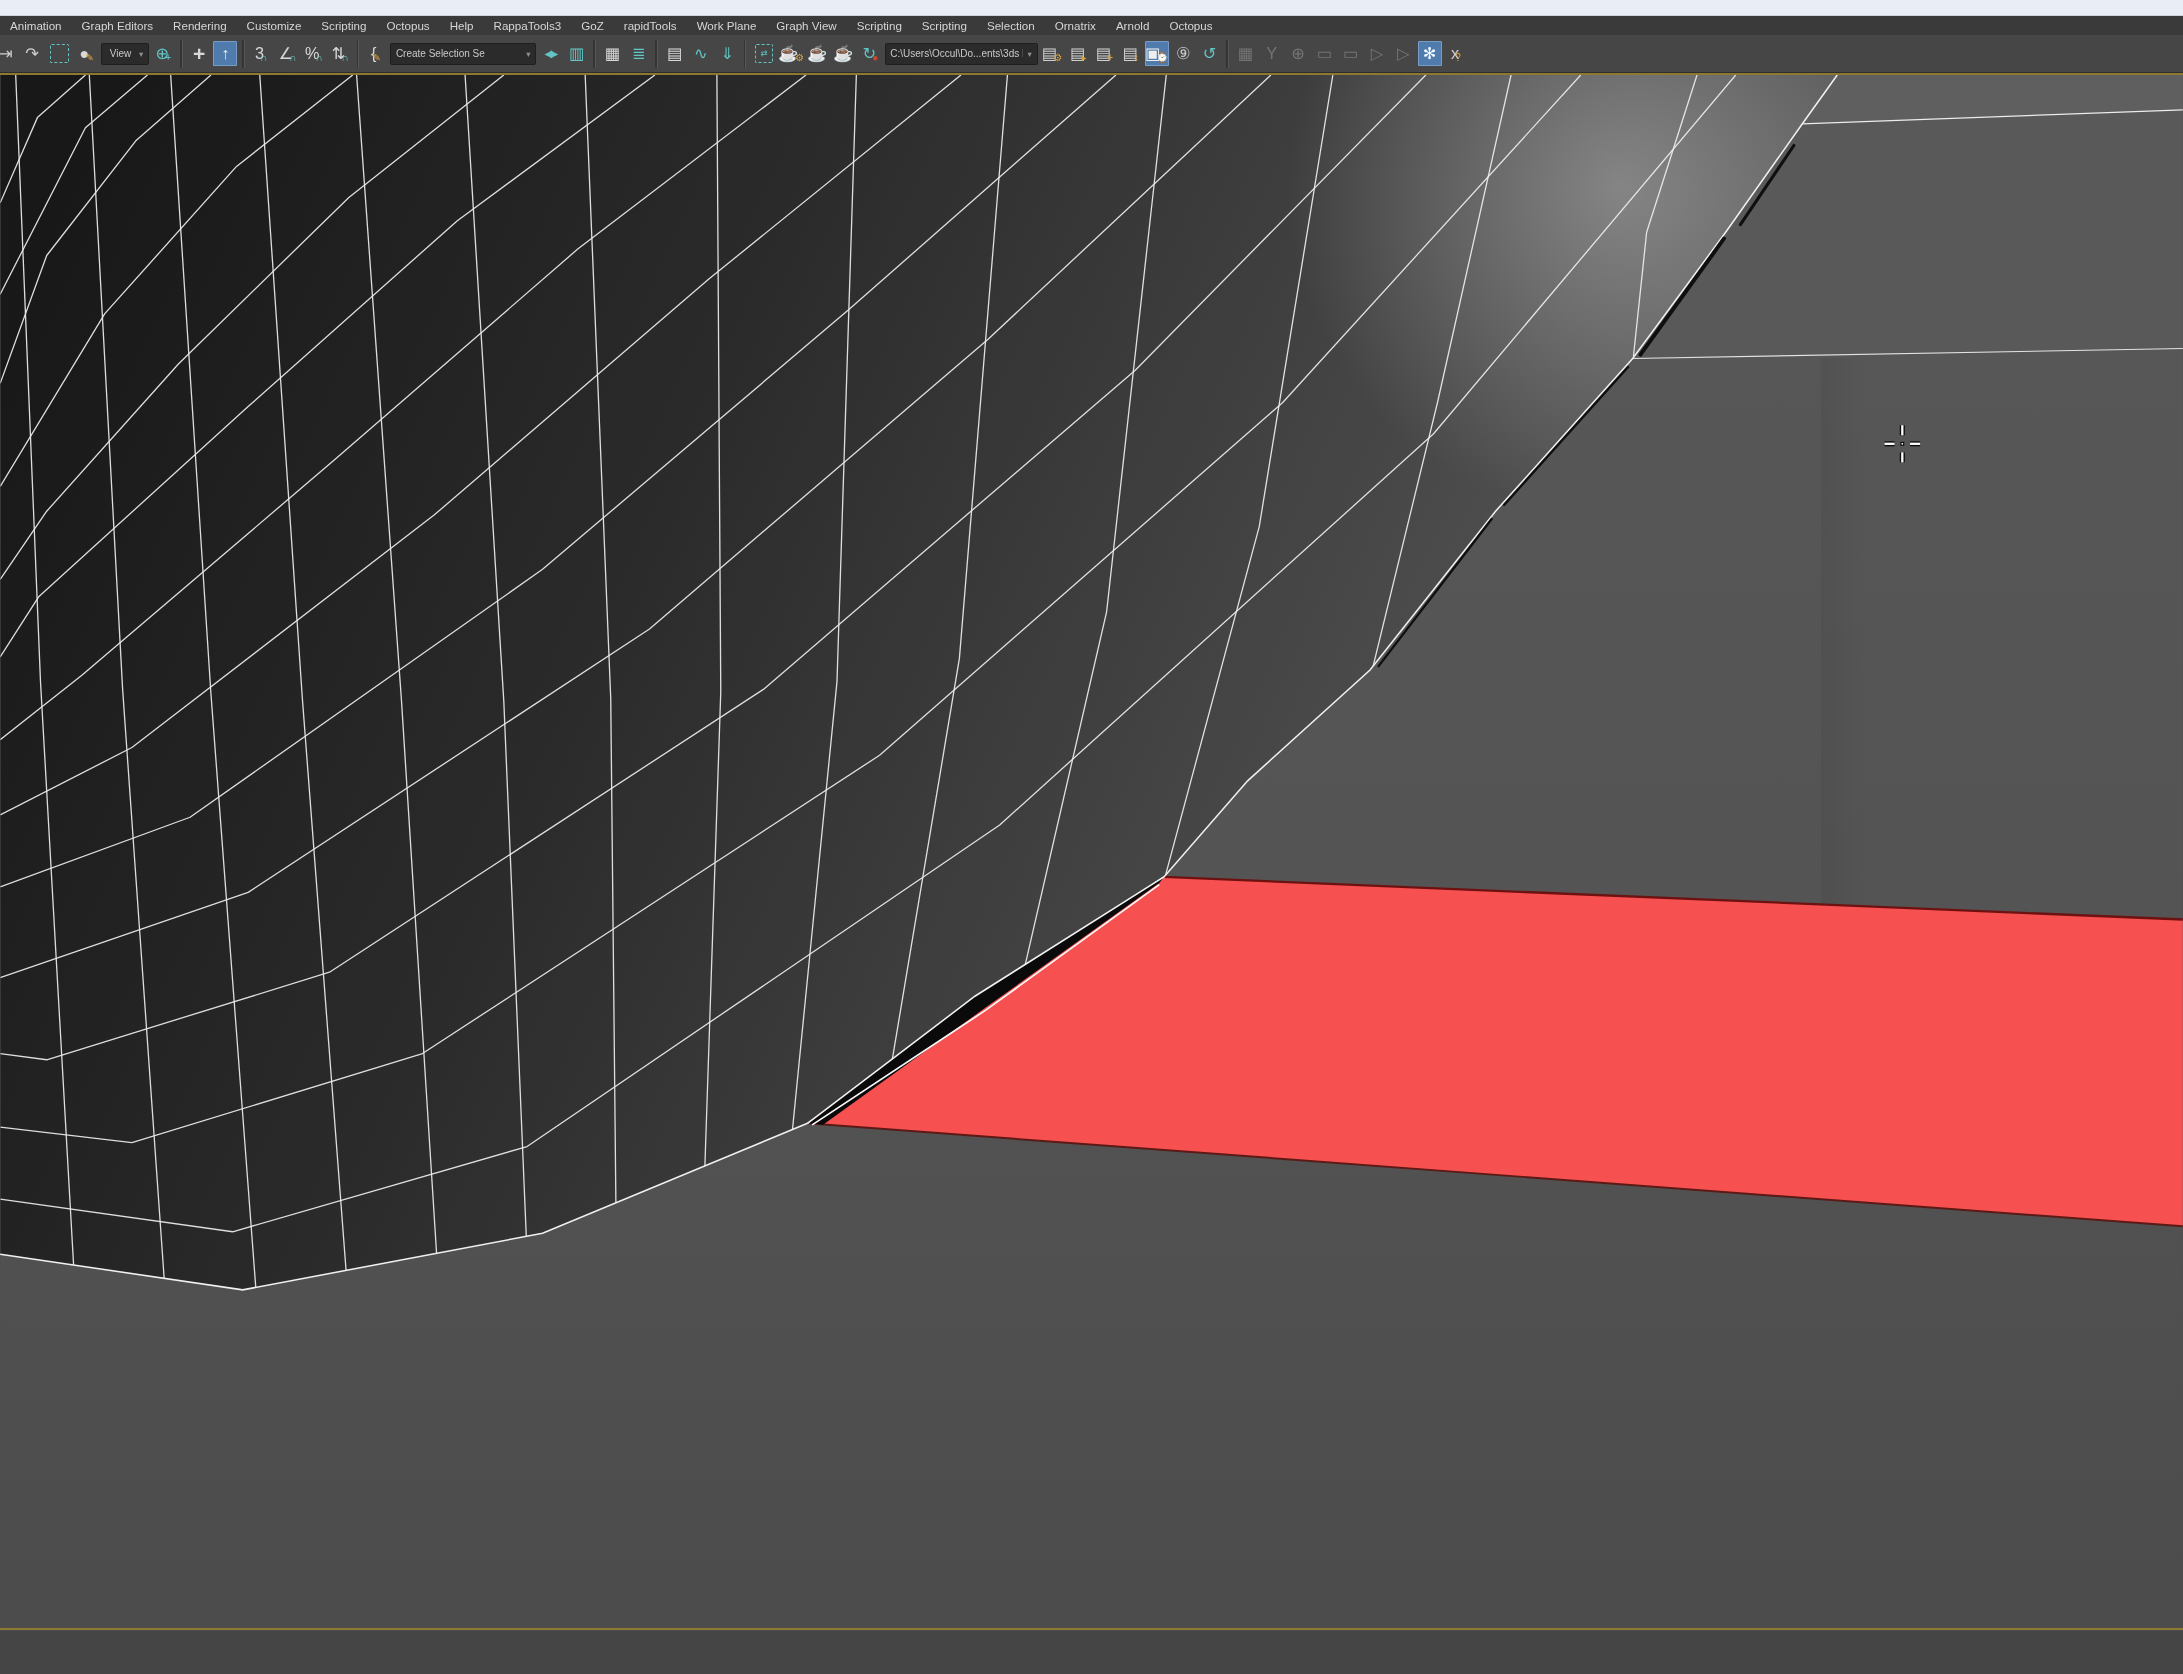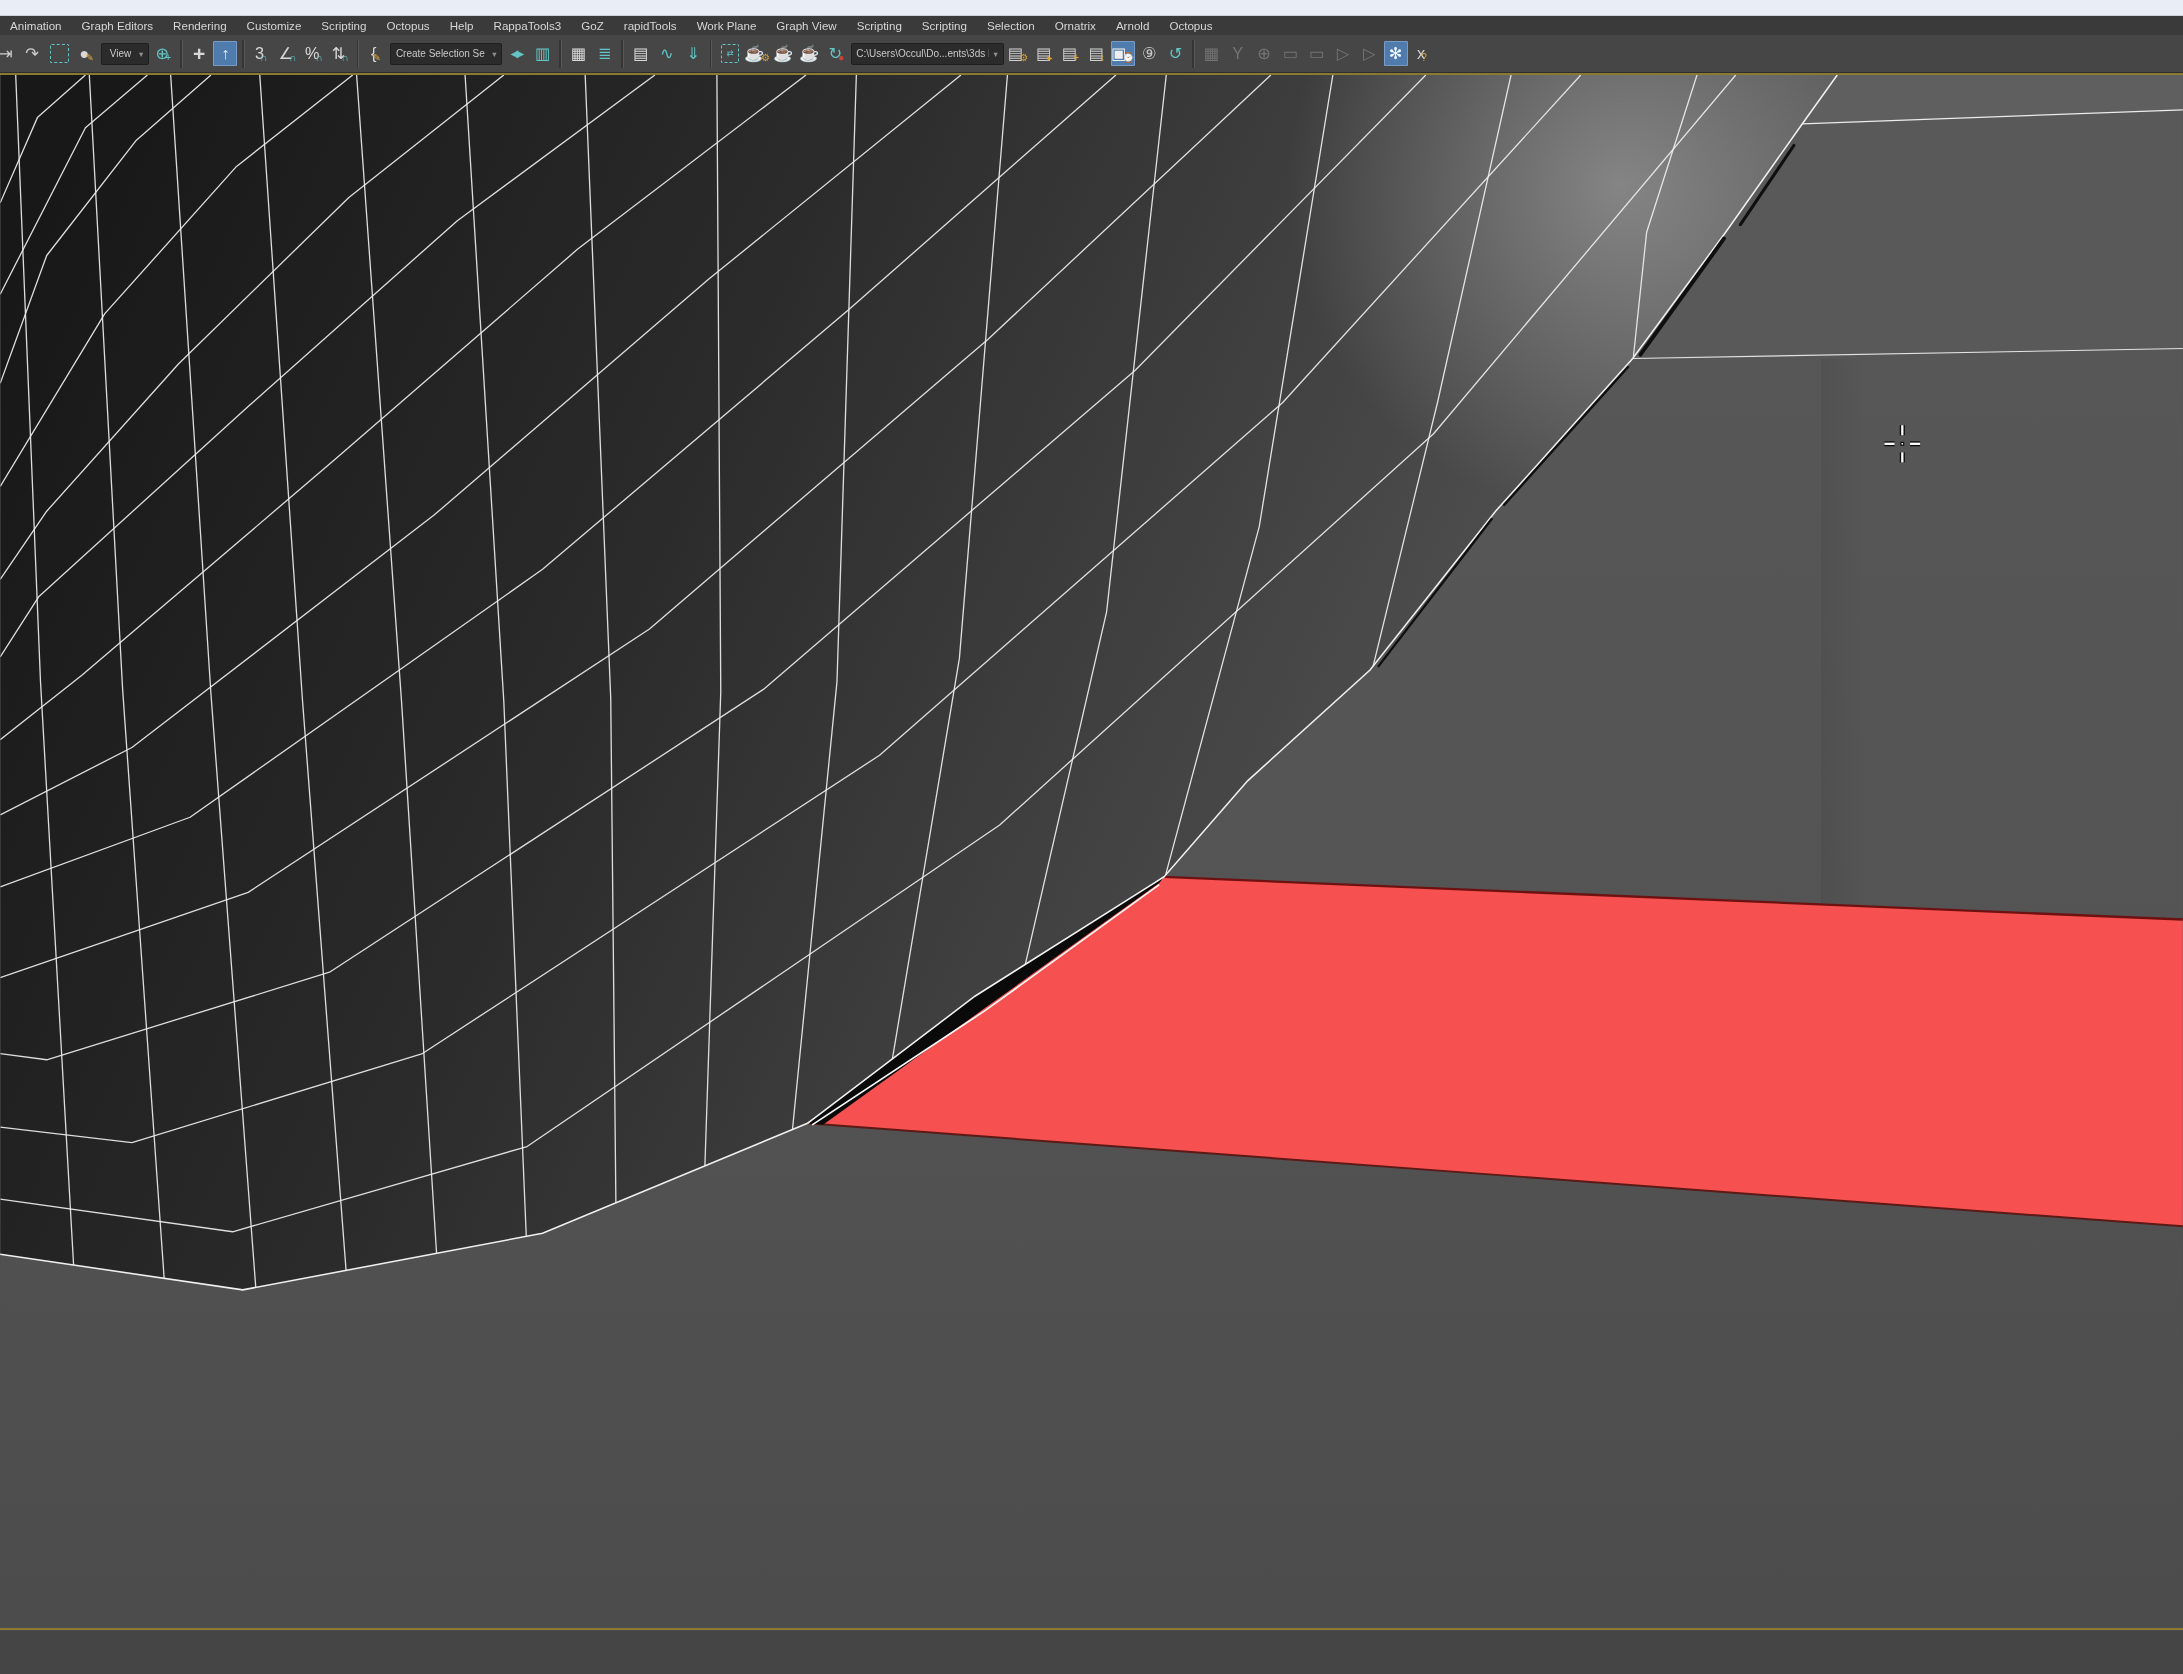--- a/index.html
+++ b/index.html
@@ -88,21 +88,21 @@
     </div>
     <div class="tb-icon">
       <span style="color: rgb(216, 216, 216);">⇅</span>
       <span class="g2" style="color: rgb(98, 196, 196);">∩</span>
     </div>
     <div class="tb-sep"></div>
     <div class="tb-icon">
       <span style="color: rgb(216, 216, 216);">{</span>
       <span class="g2" style="color: rgb(217, 164, 60);">✎</span>
     </div>
-    <div class="tb-drop" style="width: 112px;">
+    <div class="tb-drop" style="width: 146px;">
       <span style="overflow: hidden; text-overflow: clip; flex: 1 1 0%;">Create Selection Se</span>
       <span class="arr">▾</span>
     </div>
     <div class="tb-icon sm">
       <span style="color: rgb(98, 196, 196);">◀▶</span>
     </div>
     <div class="tb-icon">
       <span style="color: rgb(98, 196, 196);">▥</span>
     </div>
     <div class="tb-sep"></div>

